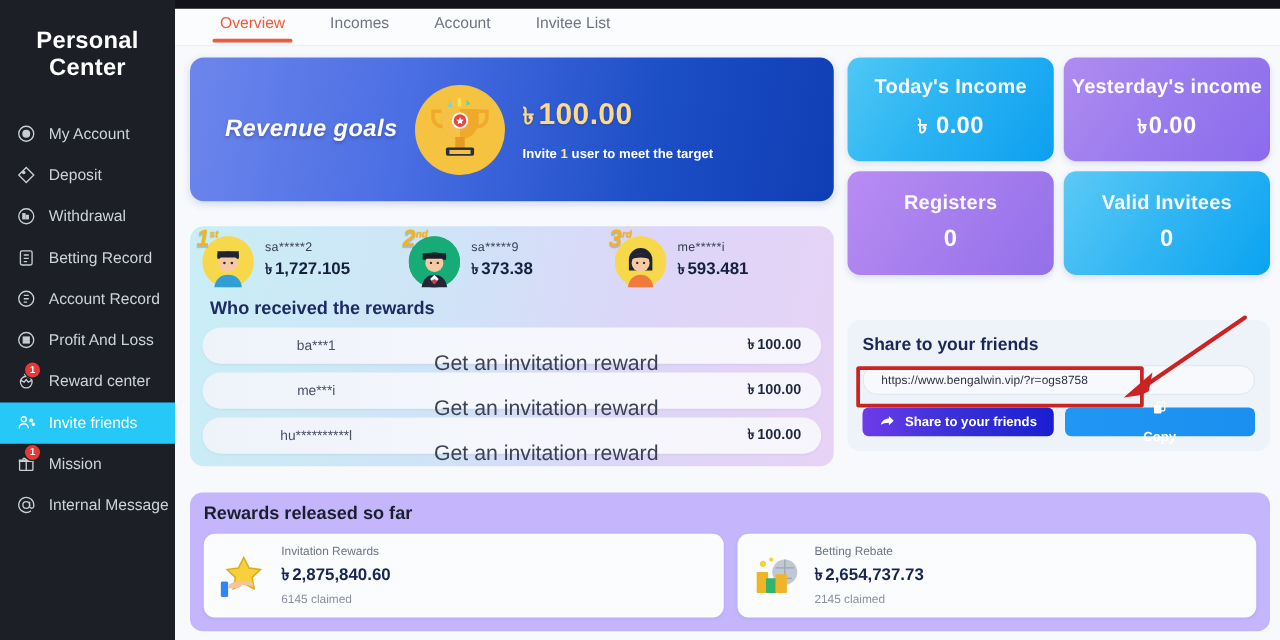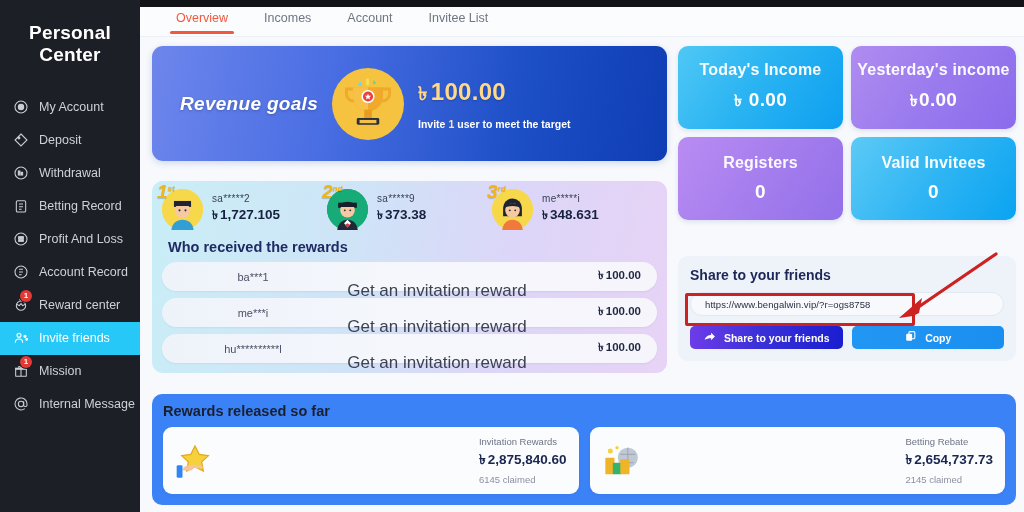--- a/index.html
+++ b/index.html
@@ -144,31 +144,30 @@
     border-radius:15px; margin-bottom:7px; padding:0 16px;
     box-shadow:0 1px 2px rgba(60,70,120,.07);
   }
   .rw-name { width:150px; text-align:center; font-size:11px; color:#4a5065; }
   .rw-desc { flex:1; text-align:center; font-size:17px; color:#3c4253;margin-top:29px; }
   .rw-amt { width:95px; text-align:right; font-size:11.5px; font-weight:bold; color:#1f2740; }
   .rw-amt .bdt { margin-right:2px; }
 
   
   .released {
-    background:#3b82f6; border-radius:10px; padding:9px 11px 11px;
+    background:#c4b5fd; border-radius:10px; padding:9px 11px 11px;
     margin-top:1px;
   }
   .rel-head { font-size:14.5px; font-weight:bold; color:#1a1f2e; margin-bottom:8px; }
   .rel-cards { display:flex; gap:11px; }
   .rel-card {
     flex:1; background:#fafcfe; border-radius:9px;
     padding:9px 12px; display:flex; align-items:center; gap:10px;
     box-shadow:0 1px 3px rgba(60,80,140,.08);
     min-height:60px;
-    justify-content:space-between;
   }
   .rel-ico { width:40px; height:38px; flex:0 0 40px; }
   .rel-ico svg { width:40px; height:38px; display:block; }
   .rel-lab { font-size:9.5px; color:#6e7485; }
   .rel-val { font-size:13.5px; font-weight:bold; color:#1a2550; margin:2px 0 2px; }
   .rel-val .bdt { margin-right:2px; }
   .rel-sub { font-size:9.5px; color:#8b90a0; }
 
   
   .stat-grid { display:grid; grid-template-columns:1fr 1fr; gap:8px; }
@@ -198,21 +197,21 @@
     border:1px solid #e3e9f2;
   }
   .share-btns { display:flex; gap:9px; margin-top:10px; }
   .btn {
     flex:1; height:23px; border-radius:5px; color:#fff;
     display:flex; align-items:center; justify-content:center; gap:8px;
     font-size:10.5px; font-weight:bold; cursor:pointer;
   }
   .btn svg { width:13px; height:13px; }
   .btn-share { background:linear-gradient(90deg,#6d3ce8 0%,#3b31d8 45%,#1a1ed0 100%); }
-  .btn-copy { background:linear-gradient(90deg,#2196f3 0%,#1a8ff0 100%); }
+  .btn-copy { background:linear-gradient(90deg,#2196f3 0%,#1a8ff0 100%);flex-direction:column; }
 
   
   .anno-box {
     position:absolute; left:685px; top:293px; width:230px; height:33px;
     border:3px solid #cc2222; border-radius:2px; z-index:50; pointer-events:none;
   }
   .anno-arrow { position:absolute; inset:0; z-index:51; pointer-events:none; }
 </style>
 </head>
 <body>
@@ -263,35 +262,35 @@
               <path d="M9 9h6M9 13h6M9 17h4"></path>
             </svg>
         </span>
         <span class="sb-label">Betting Record</span>
       </div>
 
       <div class="sb-item">
         <span class="sb-ico">
           <svg viewBox="0 0 24 24" fill="none" stroke="#c9ced6" stroke-width="1.6">
               <circle cx="12" cy="12" r="9"></circle>
+              <path d="M9 8h6M9 12h6M9 16h4"></path>
+            </svg>
+        </span>
+        <span class="sb-label">Account Record</span>
+      </div>
+
+      <div class="sb-item">
+        <span class="sb-ico">
+          <svg viewBox="0 0 24 24" fill="none" stroke="#c9ced6" stroke-width="1.6">
+              <circle cx="12" cy="12" r="9"></circle>
               <rect x="8.5" y="8.5" width="7" height="3" fill="#c9ced6"></rect>
               <rect x="8.5" y="13" width="7" height="2.5" fill="#c9ced6"></rect>
             </svg>
         </span>
         <span class="sb-label">Profit And Loss</span>
-      </div>
-
-      <div class="sb-item">
-        <span class="sb-ico">
-          <svg viewBox="0 0 24 24" fill="none" stroke="#c9ced6" stroke-width="1.6">
-              <circle cx="12" cy="12" r="9"></circle>
-              <path d="M9 8h6M9 12h6M9 16h4"></path>
-            </svg>
-        </span>
-        <span class="sb-label">Account Record</span>
       </div>
 
       <div class="sb-item">
         <span class="sb-ico">
           <svg viewBox="0 0 24 24" fill="none" stroke="#c9ced6" stroke-width="1.6">
               <circle cx="12" cy="13" r="7"></circle>
               <path d="M12 6l2-3M12 6L9.5 3.2"></path>
               <path d="M5.5 11l4 2 2.5-3 2.5 3 4-2"></path>
             </svg>
           <span class="sb-badge">1</span>
@@ -432,21 +431,21 @@
                     <circle cx="24" cy="25" r="8.5" fill="#f6c9a3"></circle>
                     <path d="M14 20q10-7 20 0v2q-10-4-20 0z" fill="#1f2430"></path>
                     <circle cx="20.8" cy="25" r="1.1" fill="#2b2f3a"></circle>
                     <circle cx="27.2" cy="25" r="1.1" fill="#2b2f3a"></circle>
                     <path d="M12 48c1-8 6-12 12-12s11 4 12 12z" fill="#ef7a3c"></path>
                   </svg>
                 <span class="lb-rank"><span>3</span><sup>rd</sup></span>
               </div>
               <div class="lb-info">
                 <div class="lb-name">me*****i</div>
-                <div class="lb-amt"><span class="bdt">৳</span><span>348.631</span></div>
+                <div class="lb-amt"><span class="bdt">৳</span><span>593.481</span></div>
               </div>
             </div>
 
           </div>
 
           <div class="lb-head">Who received the rewards</div>
 
           <div class="rw-row">
             <div class="rw-name">ba***1</div>
             <div class="rw-desc">Get an invitation reward</div>

